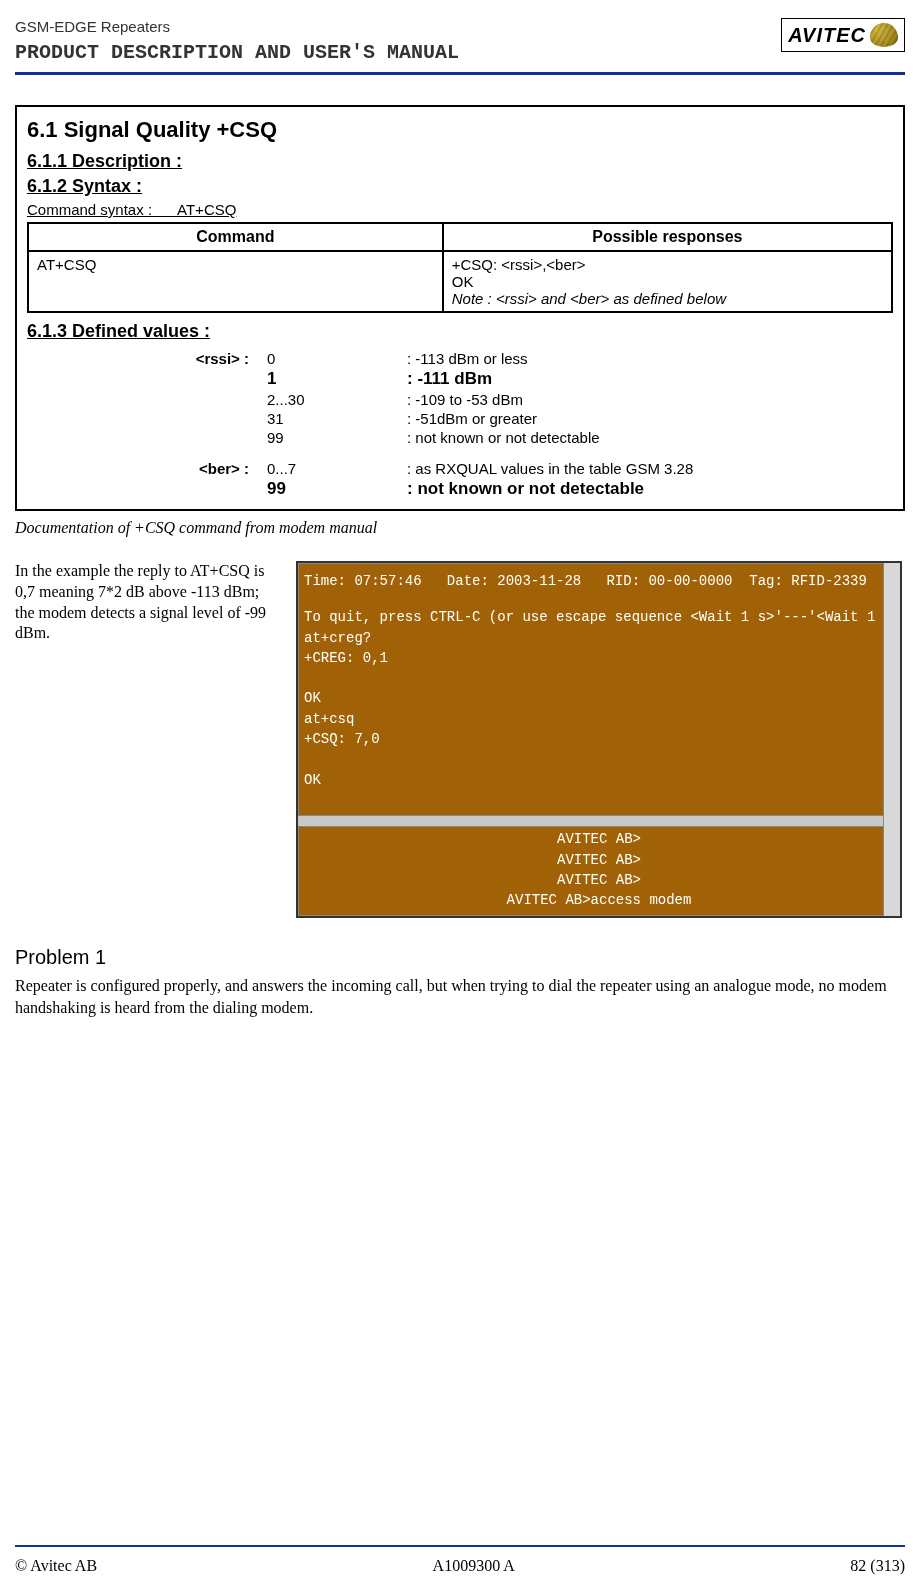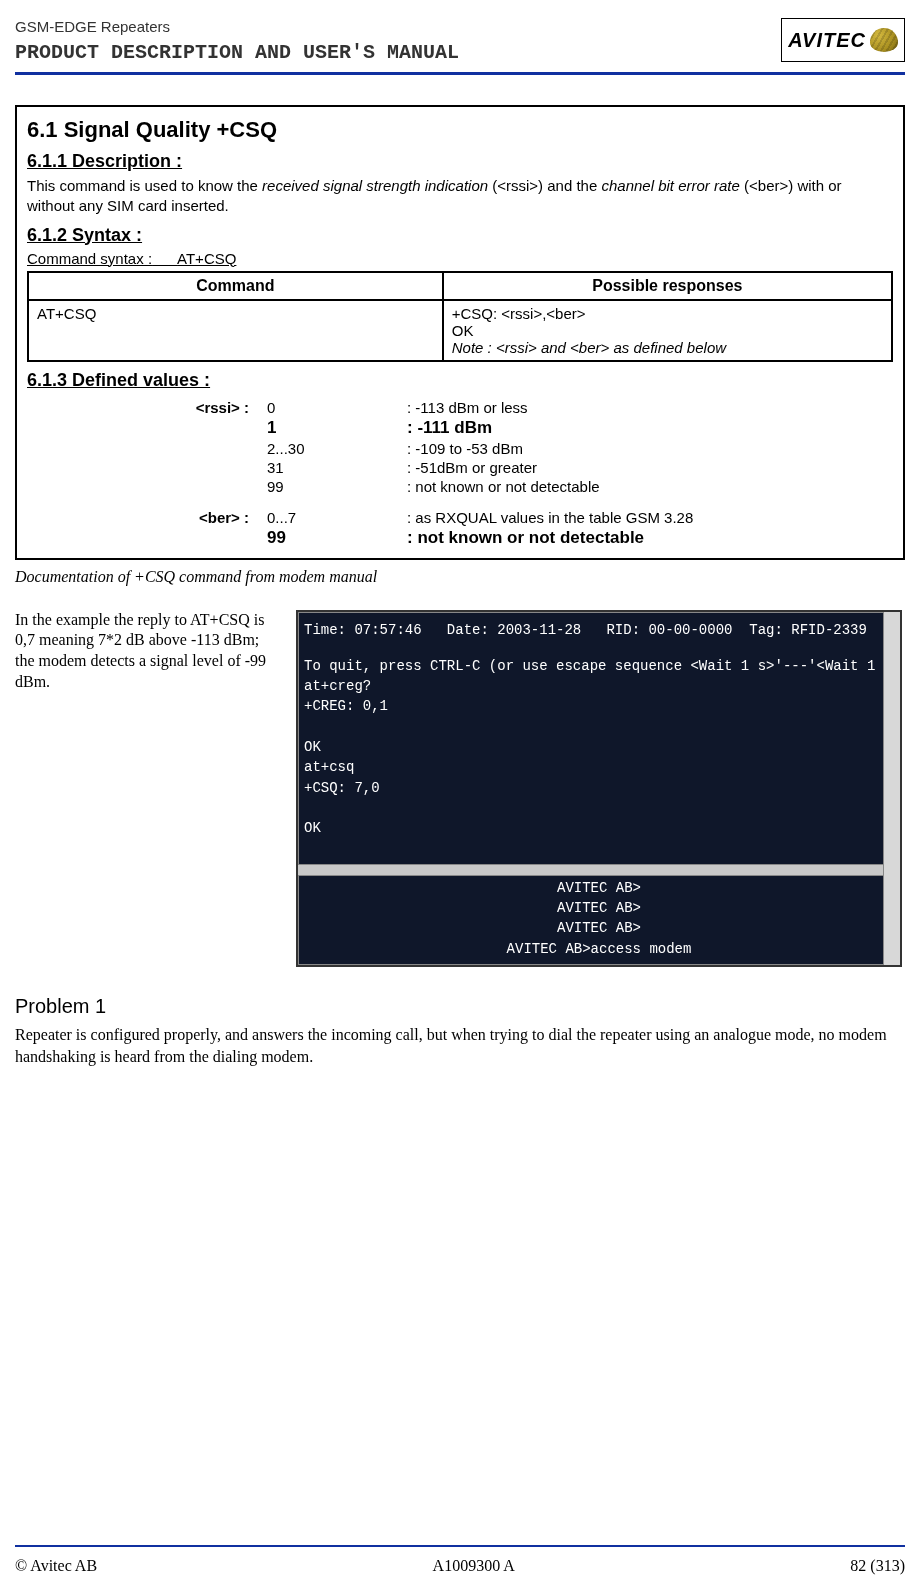--- a/index.html
+++ b/index.html
@@ -33,21 +33,21 @@
     color: #333;
     font-weight: bold;
   }
   .logo {
     border: 1px solid #000;
     background: #fff;
     padding: 2px 6px;
     display: flex;
     align-items: center;
     gap: 4px;
-    height: 44px;
+    height: 34px;
     box-sizing: border-box;
   }
   .logo-text {
     font-family: Arial, sans-serif;
     font-weight: bold;
     font-style: italic;
     font-size: 20px;
     letter-spacing: 1px;
   }
   .logo-icon {
@@ -146,21 +146,21 @@
     margin-top: 8px;
   }
   .example-text {
     width: 265px;
     font-size: 16px;
     line-height: 1.3;
   }
   .terminal-wrap {
     border: 2px solid #333;
     width: 602px;
-    background: #0f172a;
+    background: #a16207;
     box-shadow: 0 0 0 1px #888 inset;
     position: relative;
   }
   .term-line {
     font-family: "Courier New", monospace;
     color: #fff;
     font-size: 14px;
     white-space: pre;
     padding: 0 6px;
     line-height: 1.45;
@@ -230,23 +230,20 @@
       <span class="logo-text">AVITEC</span>
       <span class="logo-icon"></span>
     </div>
   </div>
   <hr class="hr-blue">
 
   <div class="doc-box">
     <div class="doc-h1">6.1   Signal Quality  +CSQ</div>
 
     <div class="doc-h2">6.1.1 Description :</div>
-    <p class="doc-p">
-      <span>This command is used to know the </span><i>received signal strength indication</i><span> (&lt;rssi&gt;) and the </span><i>channel bit error rate</i><span> (&lt;ber&gt;) with or without any SIM card inserted.</span>
-    </p>
 
     <div class="doc-h2">6.1.2 Syntax :</div>
     <div class="syntax-line">
       <span>Command syntax :</span>&nbsp;&nbsp;&nbsp;&nbsp;&nbsp;&nbsp;<span>AT+CSQ</span>
     </div>
 
     <table class="cmd">
       <tbody>
           <tr>
         <th style="width:48%">Command</th>

